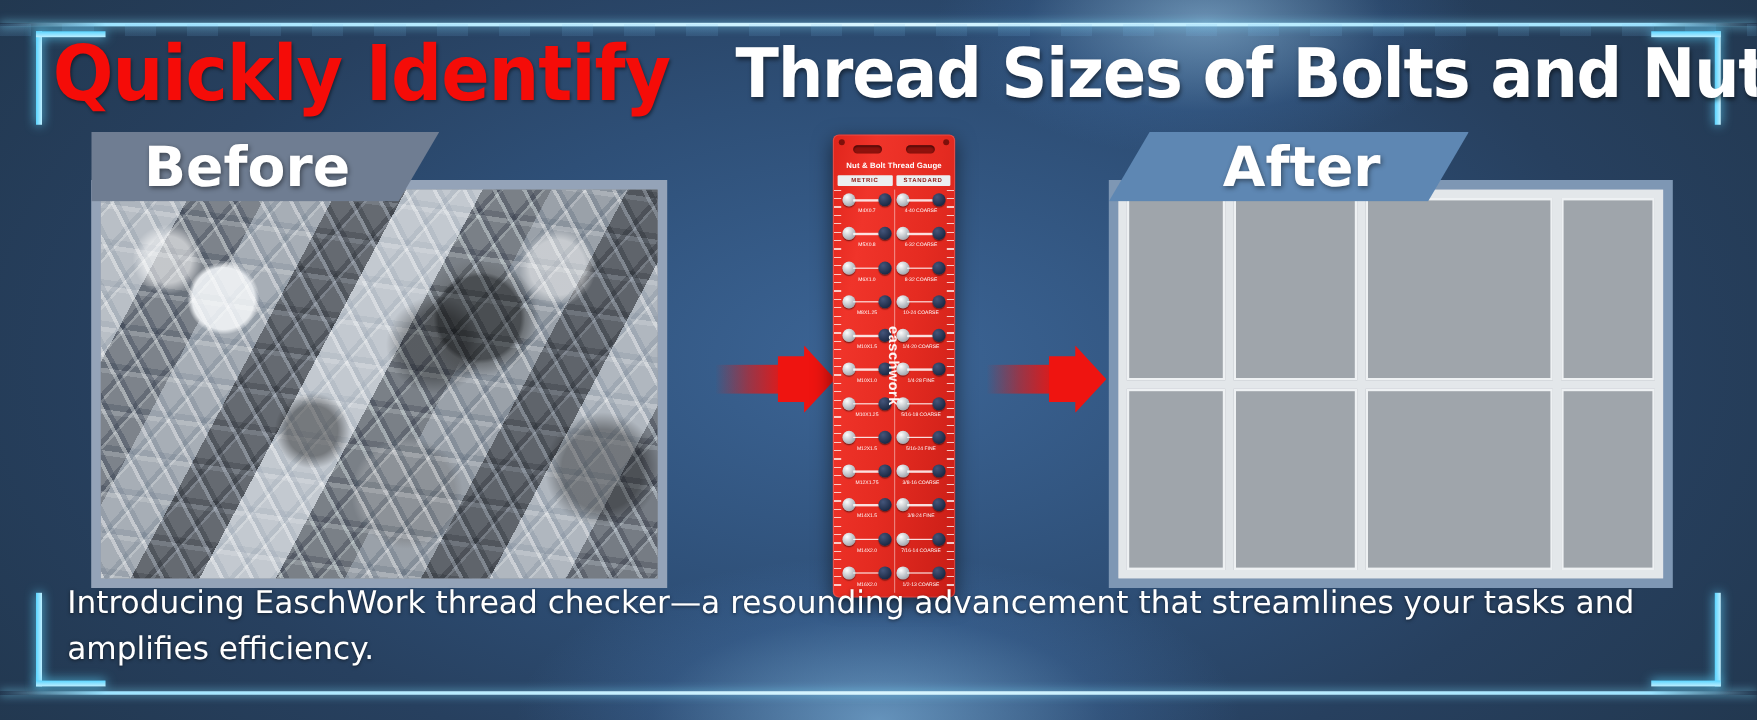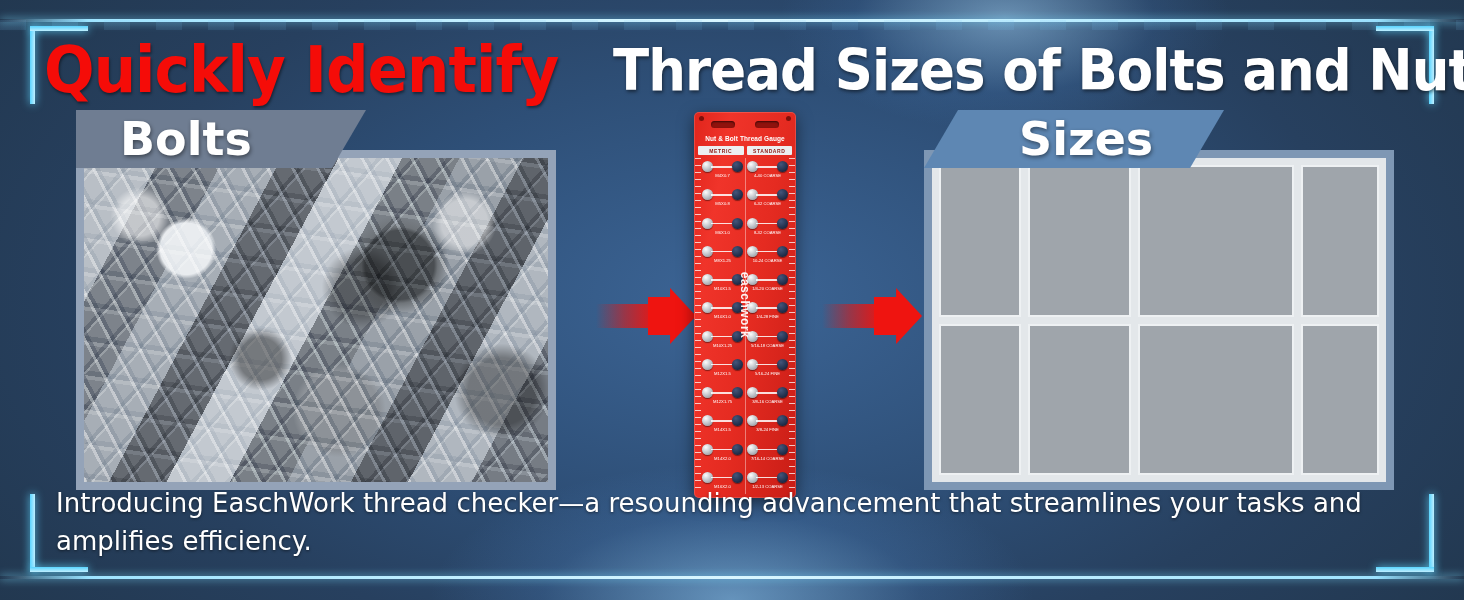--- a/index.html
+++ b/index.html
@@ -47,21 +47,21 @@
   .br-tr { right:30px; top:26px; }
   .br-tr .v { right:0; top:0; } .br-tr .h { right:0; top:0; }
   .br-bl { left:30px; bottom:28px; }
   .br-bl .v { left:0; bottom:0; } .br-bl .h { left:0; bottom:0; }
   .br-br { right:30px; bottom:28px; }
   .br-br .v { right:0; bottom:0; } .br-br .h { right:0; bottom:0; }
 
   
   #headline {
     position:absolute; left:44px; top:30px; width:1390px; height:72px;
-    display:flex; align-items:flex-end; white-space:nowrap;
+    display:flex; align-items:flex-start; white-space:nowrap;
   }
   .hl-red, .hl-white {
     font-weight:bold; font-size:64px; line-height:64px;
     font-family:"DejaVu Sans", sans-serif;
     transform:scaleX(.93); transform-origin:left center;
     letter-spacing:-1px;
   }
   .hl-red { color:#f50c08; text-shadow:1px 2px 3px rgba(0,0,0,.45); }
   .hl-white { color:#ffffff; font-size:57px; margin-left:16px;
               text-shadow:1px 2px 4px rgba(0,0,0,.5); }
@@ -301,24 +301,24 @@
         <div class="cell bolt"></div>
         <div class="cell wsh"></div>
         <div class="cell wsh"></div>
         <div class="cell nut"></div>
         <div class="cell bolt"></div>
       </div>
     </div>
   </div>
 
   <div class="ribbon" id="ribbon-before">
-    <span>Bolts</span>
+    <span>Before</span>
   </div>
   <div class="ribbon" id="ribbon-after">
-    <span>Sizes</span>
+    <span>After</span>
   </div>
 
   <div class="arrow" id="arrow-1">
     <div class="tail"></div>
       <div class="head"></div>
   </div>
   <div class="arrow" id="arrow-2">
     <div class="tail"></div>
       <div class="head"></div>
   </div>

